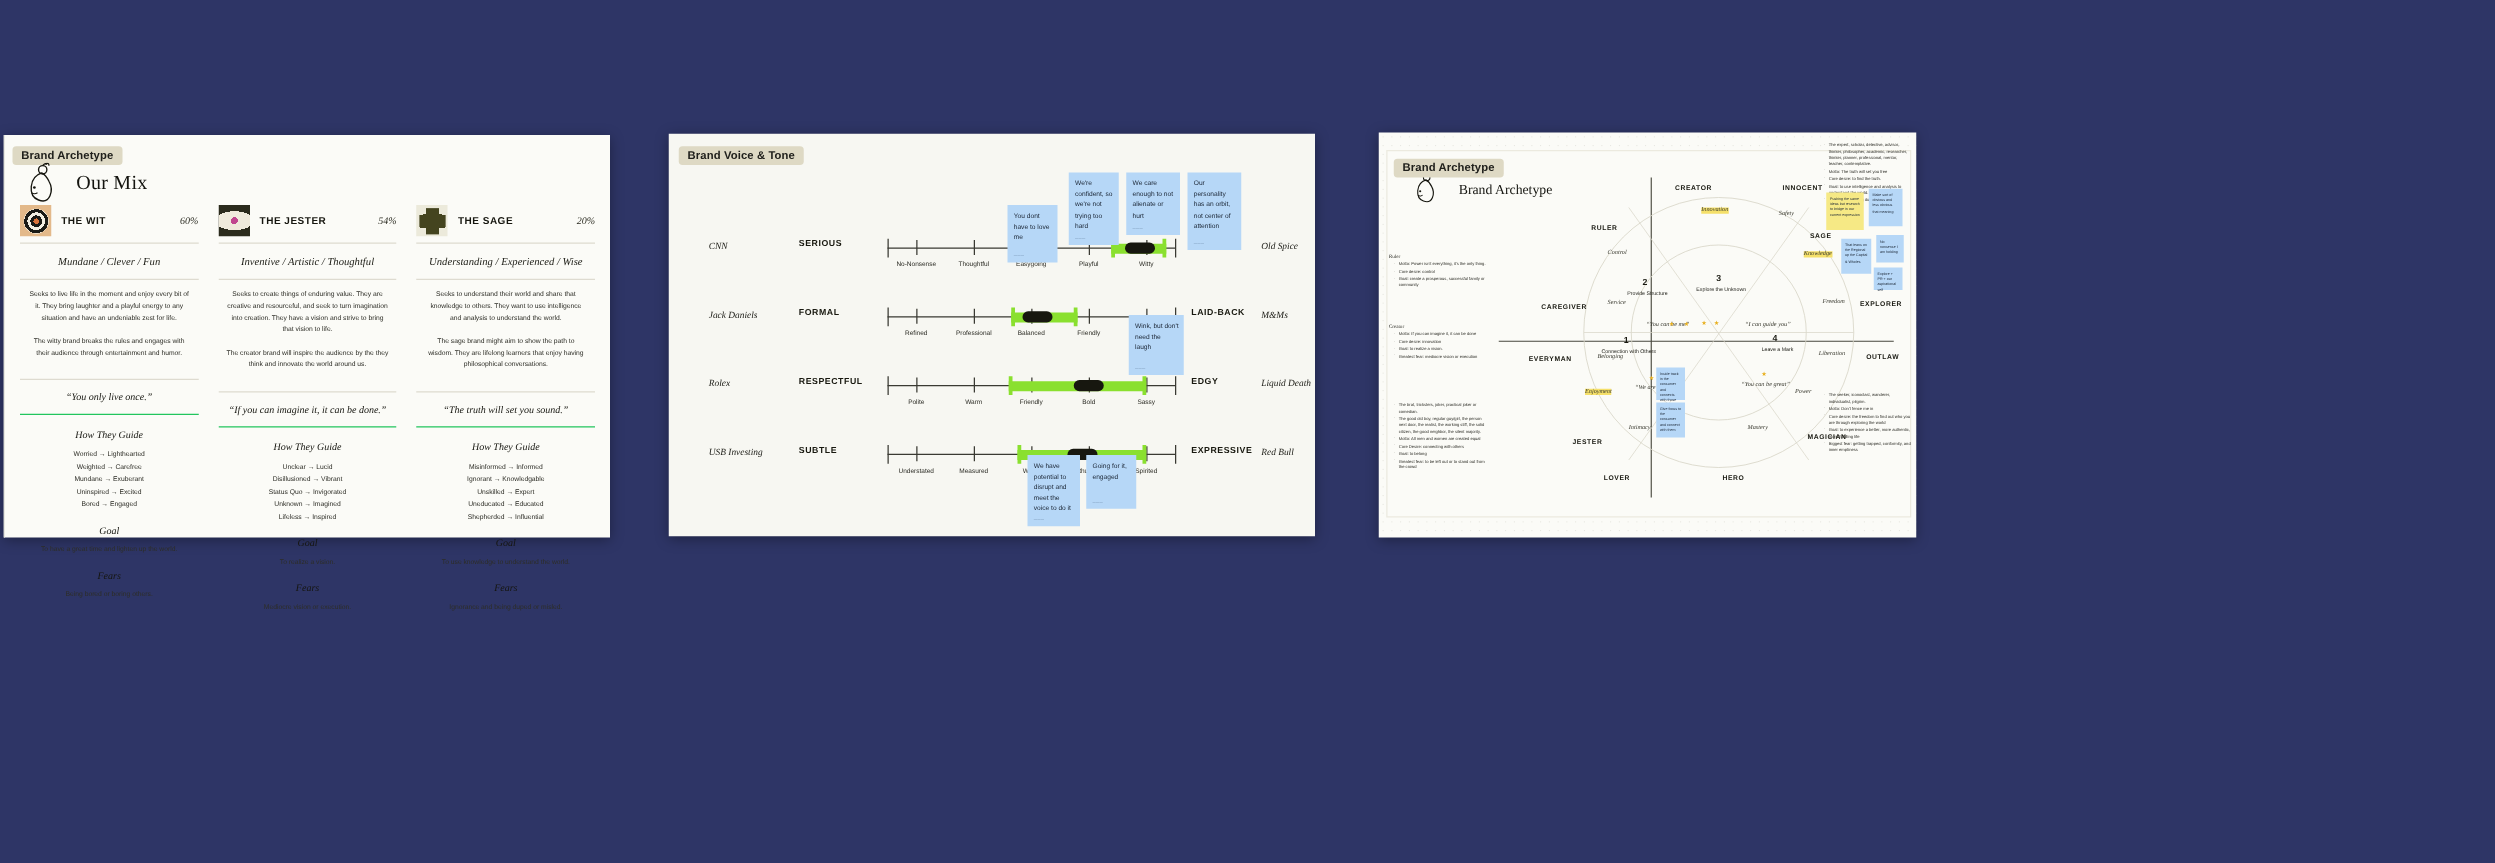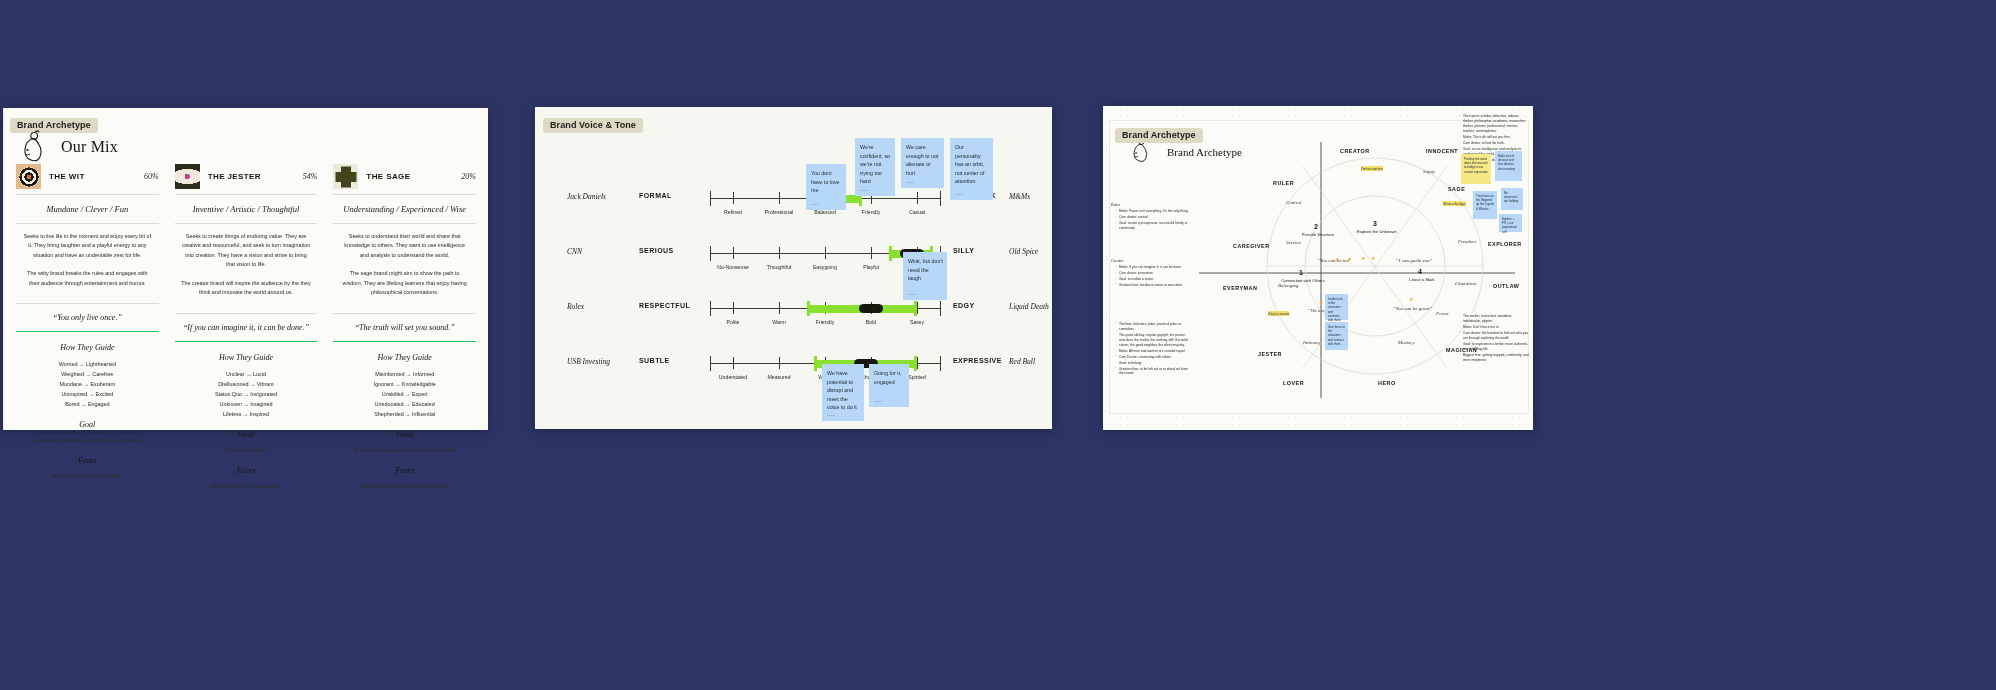--- a/index.html
+++ b/index.html
@@ -232,20 +232,45 @@
   </div>
 
   <div class="panel" id="panel2">
     <div class="tagwrap">
       <span class="tag">Brand Voice &amp; Tone</span>
     </div>
 
 
     <div class="spectra" id="spectra">
         <div class="srow">
+          <div class="s-brand">CNN</div>
+          <div class="s-left">SERIOUS</div>
+          <div class="axis">
+            <div class="tick" style="left: 0px;"></div>
+            <div class="tick" style="left: 230px;"></div>
+            <div class="tick" style="left: 23px; height: 12px; top: -6px;"></div>
+            <div class="tlab" style="left: 23px;">No-Nonsense</div>
+            <div class="tick" style="left: 69px; height: 12px; top: -6px;"></div>
+            <div class="tlab" style="left: 69px;">Thoughtful</div>
+            <div class="tick" style="left: 115px; height: 12px; top: -6px;"></div>
+            <div class="tlab" style="left: 115px;">Easygoing</div>
+            <div class="tick" style="left: 161px; height: 12px; top: -6px;"></div>
+            <div class="tlab" style="left: 161px;">Playful</div>
+            <div class="tick" style="left: 207px; height: 12px; top: -6px;"></div>
+            <div class="tlab" style="left: 207px;">Witty</div>
+            <div class="hl" style="left: 179.4px; width: 43.7px;">
+              <span class="cap l"></span>
+              <span class="cap r"></span>
+            </div>
+            <div class="dot" style="left: 202.4px;"></div>
+          </div>
+          <div class="s-right">SILLY</div>
+          <div class="s-brand2">Old Spice</div>
+        </div>
+        <div class="srow">
           <div class="s-brand">Jack Daniels</div>
           <div class="s-left">FORMAL</div>
           <div class="axis">
             <div class="tick" style="left: 0px;"></div>
             <div class="tick" style="left: 230px;"></div>
             <div class="tick" style="left: 23px; height: 12px; top: -6px;"></div>
             <div class="tlab" style="left: 23px;">Refined</div>
             <div class="tick" style="left: 69px; height: 12px; top: -6px;"></div>
             <div class="tlab" style="left: 69px;">Professional</div>
             <div class="tick" style="left: 115px; height: 12px; top: -6px;"></div>
@@ -255,45 +280,20 @@
             <div class="tick" style="left: 207px; height: 12px; top: -6px;"></div>
             <div class="tlab" style="left: 207px;">Casual</div>
             <div class="hl" style="left: 98.9px; width: 52.9px;">
               <span class="cap l"></span>
               <span class="cap r"></span>
             </div>
             <div class="dot" style="left: 119.6px;"></div>
           </div>
           <div class="s-right">LAID-BACK</div>
           <div class="s-brand2">M&amp;Ms</div>
-        </div>
-        <div class="srow">
-          <div class="s-brand">CNN</div>
-          <div class="s-left">SERIOUS</div>
-          <div class="axis">
-            <div class="tick" style="left: 0px;"></div>
-            <div class="tick" style="left: 230px;"></div>
-            <div class="tick" style="left: 23px; height: 12px; top: -6px;"></div>
-            <div class="tlab" style="left: 23px;">No-Nonsense</div>
-            <div class="tick" style="left: 69px; height: 12px; top: -6px;"></div>
-            <div class="tlab" style="left: 69px;">Thoughtful</div>
-            <div class="tick" style="left: 115px; height: 12px; top: -6px;"></div>
-            <div class="tlab" style="left: 115px;">Easygoing</div>
-            <div class="tick" style="left: 161px; height: 12px; top: -6px;"></div>
-            <div class="tlab" style="left: 161px;">Playful</div>
-            <div class="tick" style="left: 207px; height: 12px; top: -6px;"></div>
-            <div class="tlab" style="left: 207px;">Witty</div>
-            <div class="hl" style="left: 179.4px; width: 43.7px;">
-              <span class="cap l"></span>
-              <span class="cap r"></span>
-            </div>
-            <div class="dot" style="left: 202.4px;"></div>
-          </div>
-          <div class="s-right">SILLY</div>
-          <div class="s-brand2">Old Spice</div>
         </div>
         <div class="srow">
           <div class="s-brand">Rolex</div>
           <div class="s-left">RESPECTFUL</div>
           <div class="axis">
             <div class="tick" style="left: 0px;"></div>
             <div class="tick" style="left: 230px;"></div>
             <div class="tick" style="left: 23px; height: 12px; top: -6px;"></div>
             <div class="tlab" style="left: 23px;">Polite</div>
             <div class="tick" style="left: 69px; height: 12px; top: -6px;"></div>

